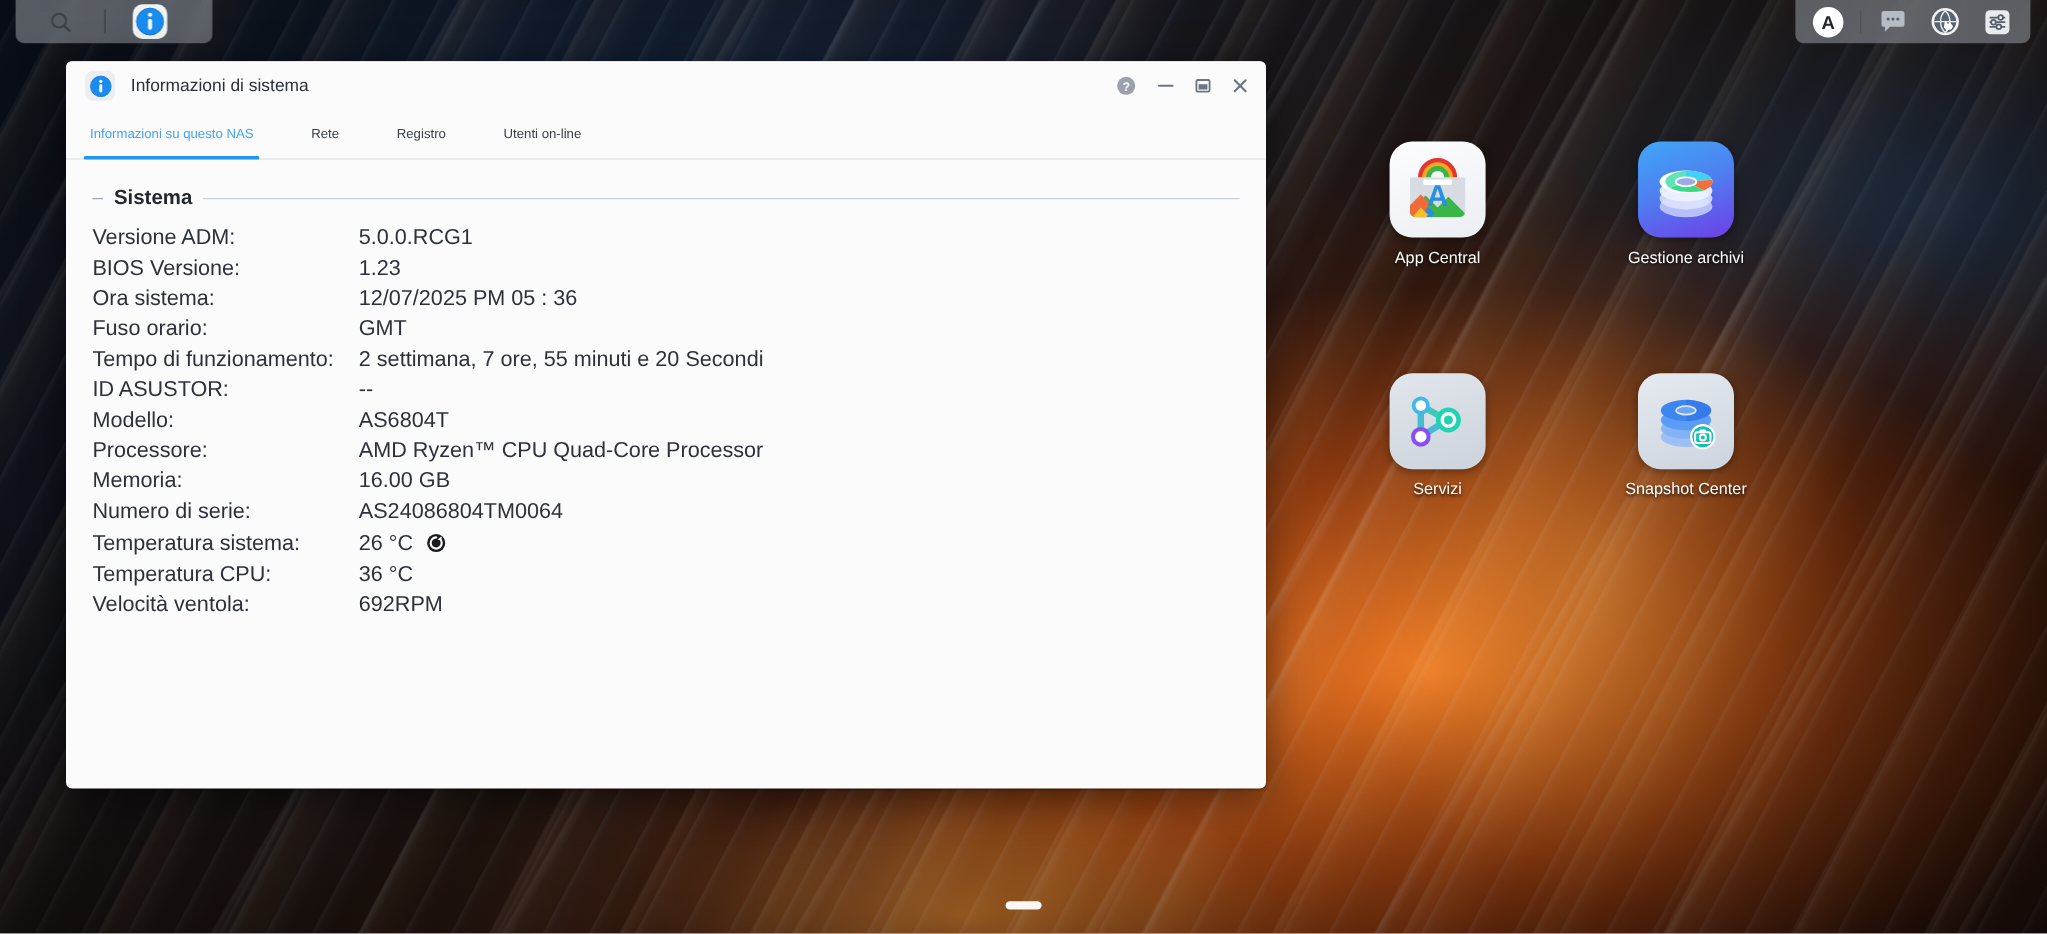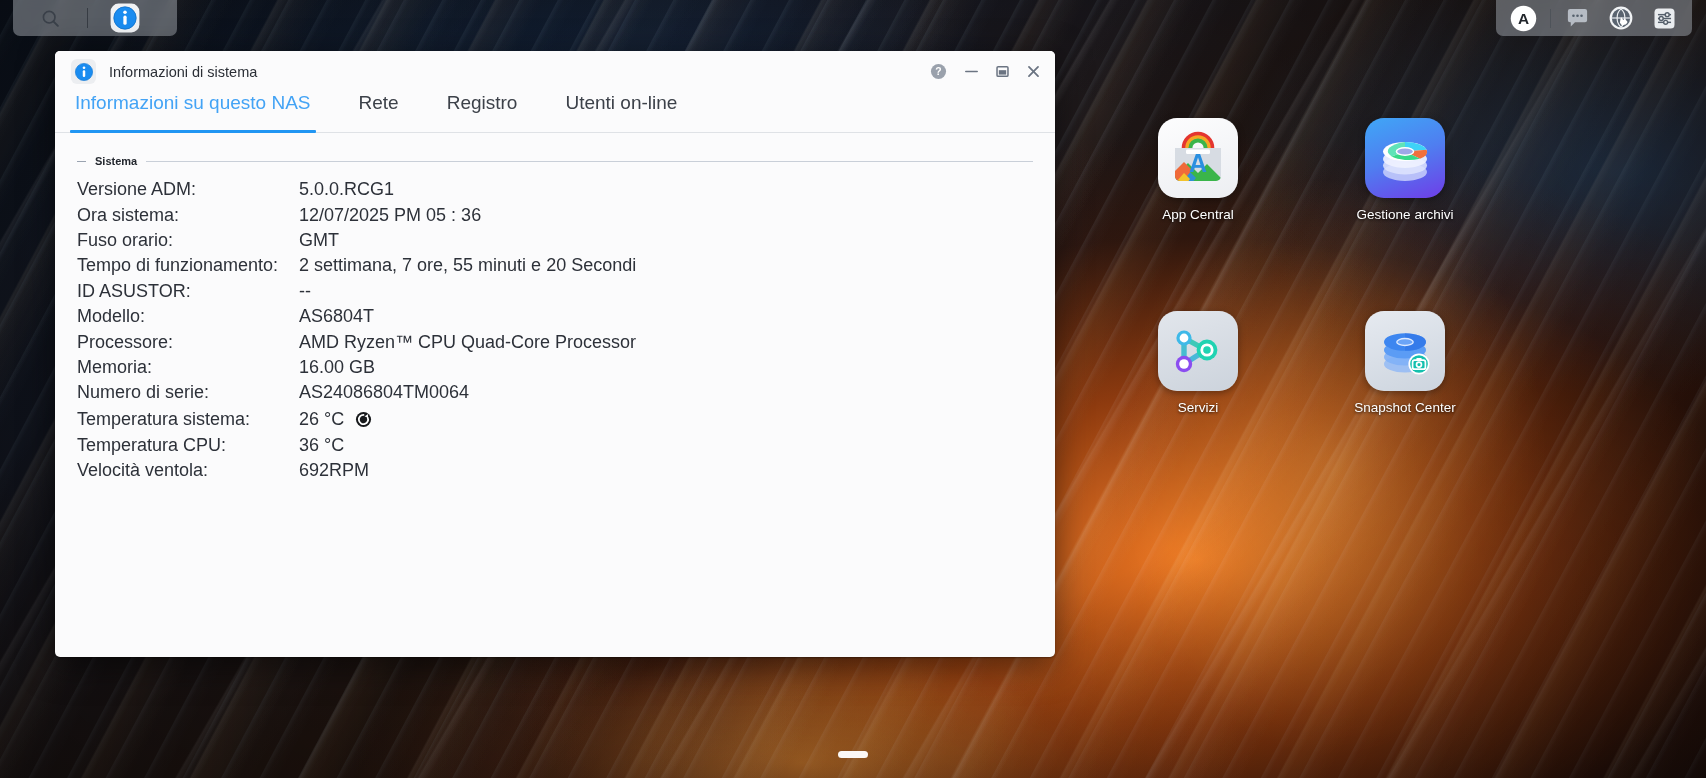--- a/index.html
+++ b/index.html
@@ -193,24 +193,24 @@
   #tabs {
     height: 40px;
     display: flex;
     align-items: stretch;
     padding-left: 18px;
     border-bottom: 1px solid #dfe2e6;
     background: #fbfbfc;
     flex: 0 0 auto;
   }
   .tab {
-    display: flex; 
+    display: flex; align-items: center;
     padding: 0 2px;
     margin-right: 44px;
-    font-size: 19px;
+    font-size: 11px;
     color: #3c4149;
     position: relative;
     cursor: default;
     white-space: nowrap;
   }
   .tab.active { color: #43a3f5; }
   .tab.active::after {
     content: "";
     position: absolute;
     left: -3px; right: -3px; bottom: -1px;
@@ -230,21 +230,21 @@
     align-items: center;
     gap: 9px;
     margin: 6px 0 10px 0;
   }
   .section-head .dash {
     width: 9px; height: 1px;
     background: #9aa3b0;
     flex: 0 0 auto;
   }
   .section-head .stitle {
-    font-size: 11px;
+    font-size: 17px;
     font-weight: bold;
     color: #23272e;
     white-space: nowrap;
   }
   .section-head .rule {
     flex: 1 1 auto;
     height: 1px;
     background: #c9cfd8;
   }
 
@@ -483,20 +483,24 @@
         <span class="dash"></span>
         <span class="stitle">Sistema</span>
         <span class="rule"></span>
       </div>
 
       <div class="row">
         <div class="k">Versione ADM:</div>
         <div class="v">5.0.0.RCG1</div>
       </div>
       <div class="row">
+        <div class="k">BIOS Versione:</div>
+        <div class="v">1.23</div>
+      </div>
+      <div class="row">
         <div class="k">Ora sistema:</div>
         <div class="v">12/07/2025  PM 05 : 36</div>
       </div>
       <div class="row">
         <div class="k">Fuso orario:</div>
         <div class="v">GMT</div>
       </div>
       <div class="row">
         <div class="k">Tempo di funzionamento:</div>
         <div class="v">2 settimana, 7 ore, 55 minuti e 20 Secondi</div>

